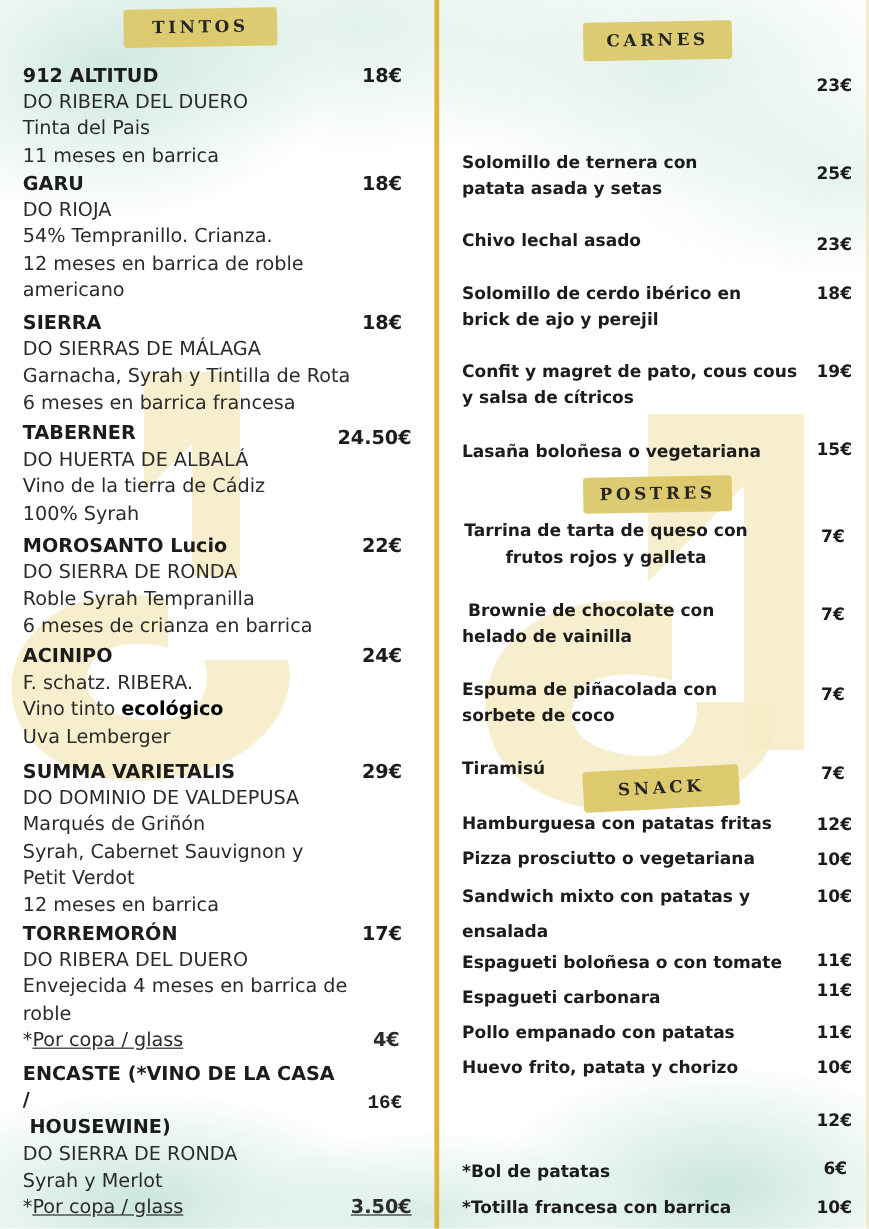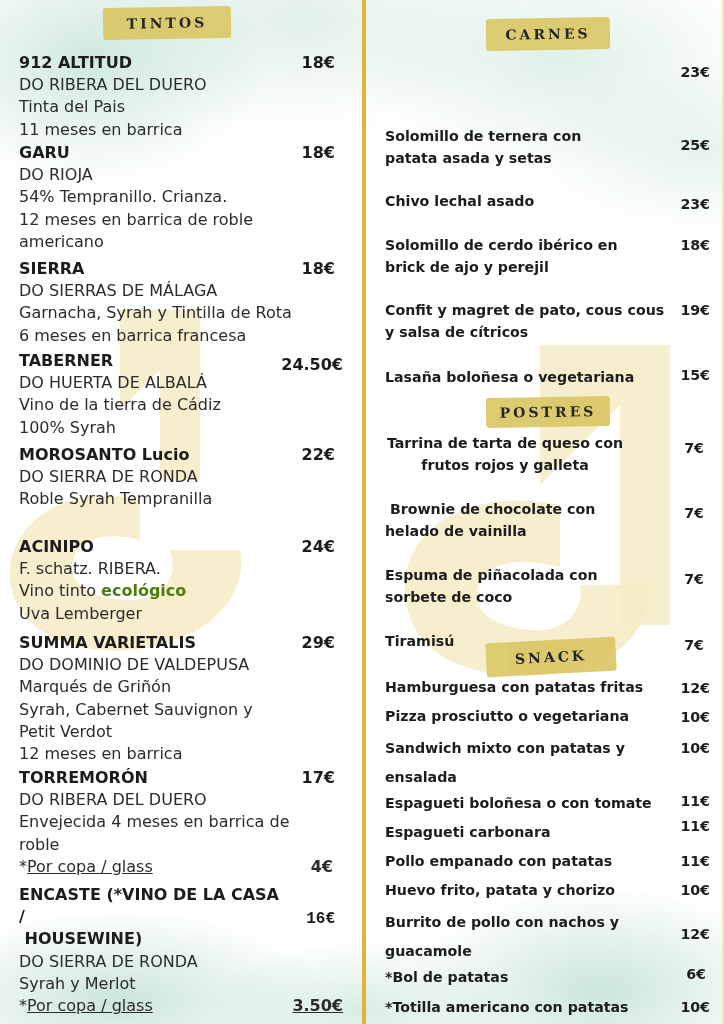--- a/index.html
+++ b/index.html
@@ -48,21 +48,21 @@
     font-family: "DejaVu Serif", "Liberation Serif", serif;
     font-weight: bold; letter-spacing: 3px; font-size: 14px; color: #1a1a1a;
   }
 
   .wine {
     position: absolute; left: 19px; width: 330px;
     font-size: 16px; line-height: 22.2px;
   }
   .wine .name { font-weight: bold; display: block; width: 262px; }
   .wine .line { display: block; color: #2b2b2b; }
-  .wine .line b { font-weight: bold; color: #4d7c0f; }
+  .wine .line b { font-weight: bold; color: #000000; }
   .wine .price {
     position: absolute; right: 14px; top: 0; font-weight: bold; text-align: right;
   }
   .glass-row { position: relative; display: block; }
   .glass-row .u { text-decoration: underline; }
   .glass-row .gprice { position: absolute; right: 0; top: 0; font-weight: bold; }
 
   .dish {
     position: absolute; left: 19px; width: 325px;
     font-size: 14.2px; font-weight: bold; line-height: 22px; color: #1c1c1c;
@@ -123,20 +123,21 @@
     <span class="line">DO HUERTA DE ALBALÁ</span>
     <span class="line">Vino de la tierra de Cádiz</span>
     <span class="line">100% Syrah</span>
   </div>
 
   <div class="wine" style="top:444px;">
     <span class="name">MOROSANTO Lucio</span>
     <span class="price">22€</span>
     <span class="line">DO SIERRA DE RONDA</span>
     <span class="line">Roble Syrah Tempranilla</span>
+    <span class="line">6 meses de crianza en barrica</span>
   </div>
 
   <div class="wine" style="top:536px;">
     <span class="name">ACINIPO</span>
     <span class="price">24€</span>
     <span class="line">F. schatz. RIBERA.</span>
     <span class="line"><span>Vino tinto</span> <b>ecológico</b></span>
     <span class="line">Uva Lemberger</span>
   </div>
 
@@ -251,24 +252,23 @@
   </div>
   <div class="dish" style="top:850px;">
     <span class="dname">Pollo empanado con patatas</span>
     <span class="dprice" style="top:0;">11€</span>
   </div>
   <div class="dish" style="top:879px;">
     <span class="dname">Huevo frito, patata y chorizo</span>
     <span class="dprice" style="top:0;">10€</span>
   </div>
   <div class="dish" style="top:908px;line-height:29px;">
-    <span class="dname" style="width:250px;">Burrito de pollo con nachos y guacamole</span>
     <span class="dprice" style="top:12px;">12€</span>
   </div>
   <div class="dish" style="top:966px;">
     <span class="dname">*Bol de patatas</span>
     <span class="dprice" style="top:-3px;right:4px;">6€</span>
   </div>
   <div class="dish" style="top:996px;">
-    <span class="dname">*Totilla americano con patatas</span>
+    <span class="dname">*Totilla francesa con barrica</span>
     <span class="dprice" style="top:0;">10€</span>
   </div>
 </div>
 
 </body></html>

